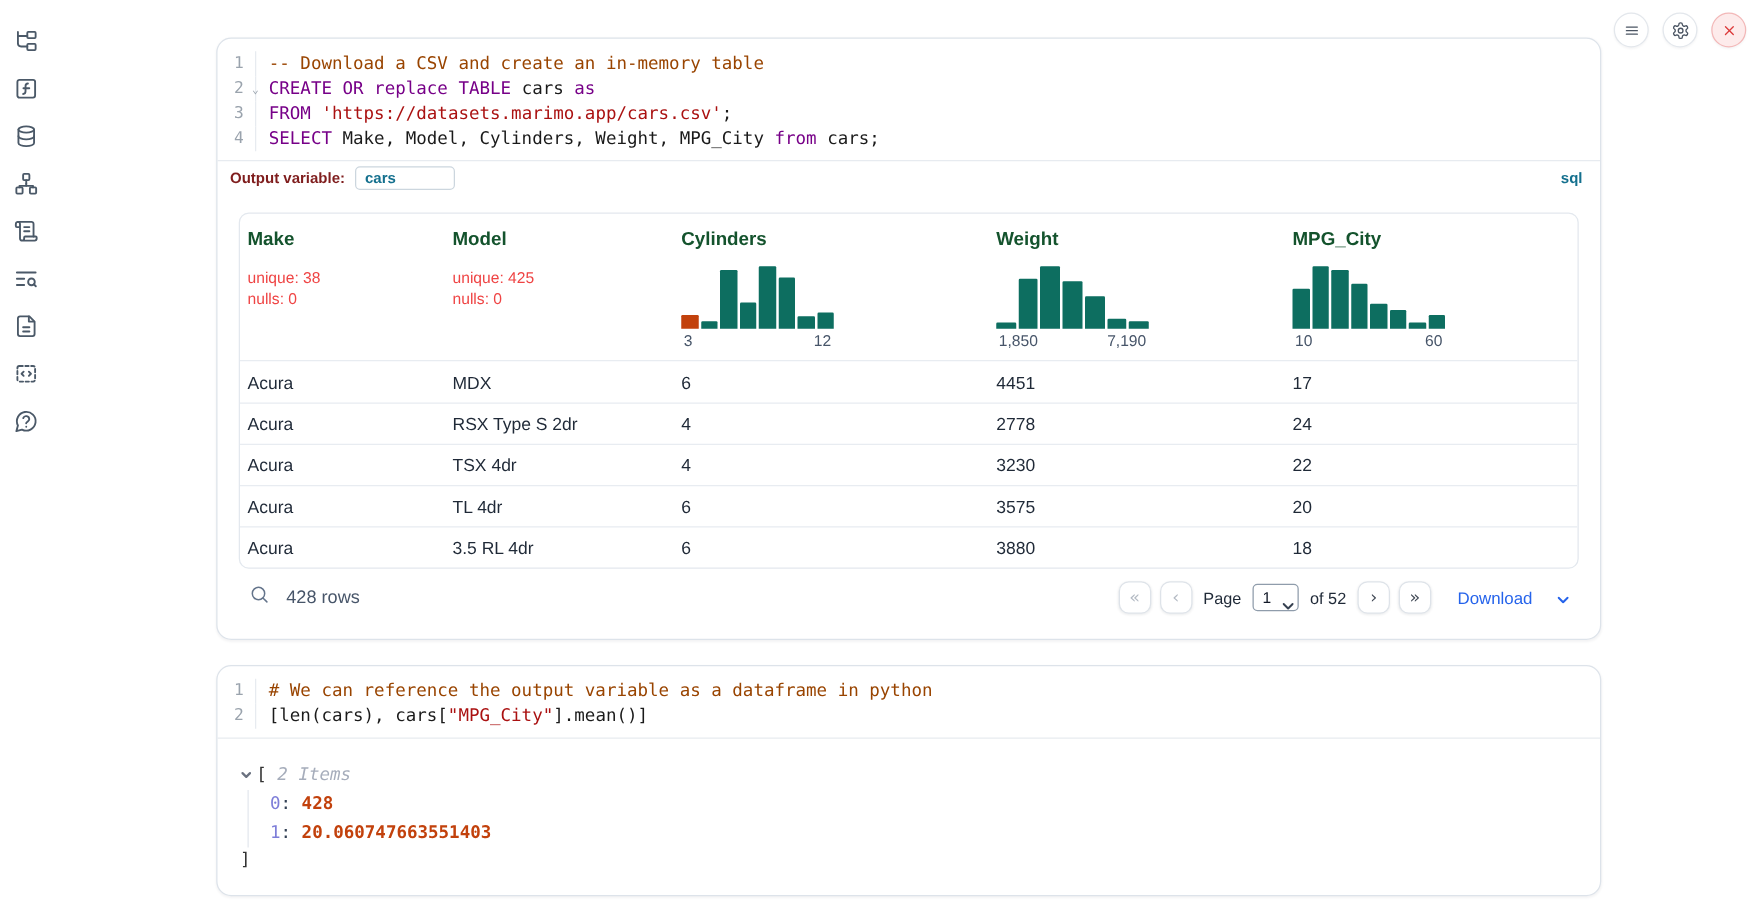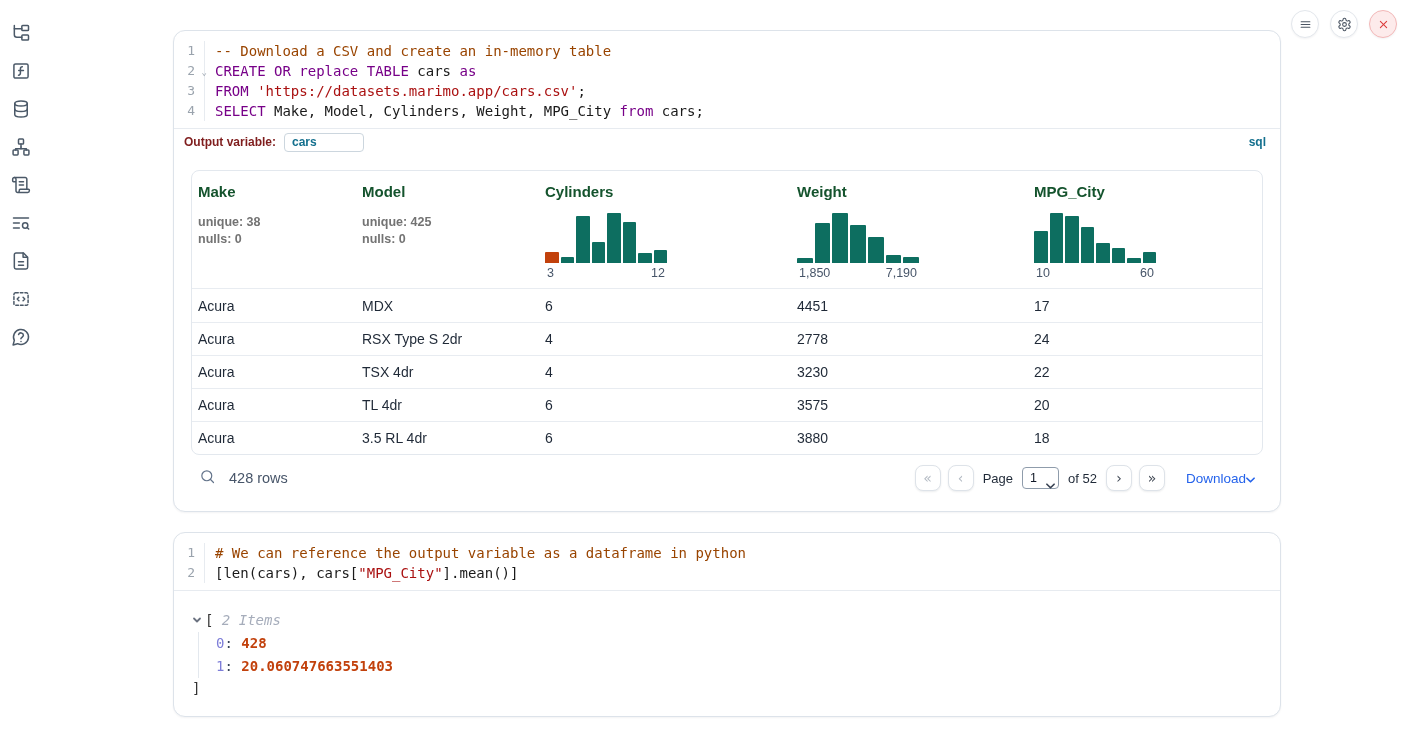--- a/index.html
+++ b/index.html
@@ -50,21 +50,21 @@
                   font-family:"Liberation Sans", sans-serif; outline:none; }
   .lang-badge { margin-left:auto; font-size:12px; font-weight:bold; color:#14708e; }
 
   
   .cell-output { padding:15px 17px 10px 17px; }
   .table-box { border:1px solid #e3e8ee; border-radius:8px; overflow:hidden; }
   .tgrid { display:grid; grid-template-columns:164px 183px 252px 237px 1fr; }
   .thead { border-bottom:1px solid #e8ecf1; }
   .hcell { padding:12px 4px 8px 6px; }
   .hlabel { font-size:15px; color:#14532d;font-weight:bold; }
-  .hstats { margin-top:14px; font-size:12.5px; color:#737373; line-height:17px;font-weight:bold; }
+  .hstats { margin-top:14px; font-size:12.5px; color:#ef4444; line-height:17px; }
   .hist { margin-top:10px; width:122px; height:53px; display:flex; align-items:flex-end; gap:2px; }
   .hist-bar { flex:1; background:#0d6e60; border-radius:1px 1px 0 0; }
   .hist-bar.orange { background:#c2410c; }
   .hist-labels { width:122px; display:flex; justify-content:space-between; font-size:12.5px;
                  color:#475569; margin-top:3px; padding:0 2px; }
   .trow { display:grid; grid-template-columns:164px 183px 252px 237px 1fr; height:33px; align-items:center; }
   .trow + .trow { border-top:1px solid #e8ecf1; }
   .tcell { padding-left:6px; font-size:14px; color:#1f2937; white-space:nowrap; overflow:hidden; }
 
   
@@ -76,21 +76,21 @@
             box-shadow:0 1px 2px rgba(15,23,42,.08); display:flex; align-items:center; justify-content:center;
             font-size:14px; line-height:1; cursor:pointer; color:#434b57; font-family:"DejaVu Sans", sans-serif; }
   .pg-btn.disabled { color:#b3bac3; }
   .page-label, .of-label { font-size:13px; color:#1f2937; margin:0 2px; }
   .page-select-wrap { position:relative; }
   .page-select { width:37px; height:22px; border:1px solid #8f9cab; border-radius:4px; background:#fff;
                  font-size:12.5px; color:#111827; padding:0 14px 0 7px; appearance:none; -webkit-appearance:none;
                  font-family:"Liberation Sans", sans-serif; }
   .page-select-wrap .caret { position:absolute; right:4px; top:8px; pointer-events:none; }
   .caret svg { width:9px; height:6px; stroke:#374151; fill:none; stroke-width:1.8; stroke-linecap:round; stroke-linejoin:round; }
-  .download-link { margin-left:14px; display:flex; align-items:center; gap:0; font-size:13.5px;
+  .download-link { margin-left:14px; display:flex; align-items:center; gap:20px; font-size:13.5px;
                    color:#2563eb; cursor:pointer; text-decoration:none; }
   .download-link .caret svg { stroke:#2563eb; position:static; }
 
   
   .py-output { border-top:1px solid #e7ebf0; padding:18px 17px 18px 18px;
                font-family:"DejaVu Sans Mono", monospace; font-size:14px; color:#333; }
   .tree-head { display:flex; align-items:center; height:21px; }
   .tree-caret { margin-right:3px; display:flex; }
   .tree-caret svg { width:10px; height:10px; stroke:#6b7280; fill:none; stroke-width:1.8; stroke-linecap:round; stroke-linejoin:round; }
   .tree-muted { color:#a6adbb; font-style:italic; white-space:pre; }

